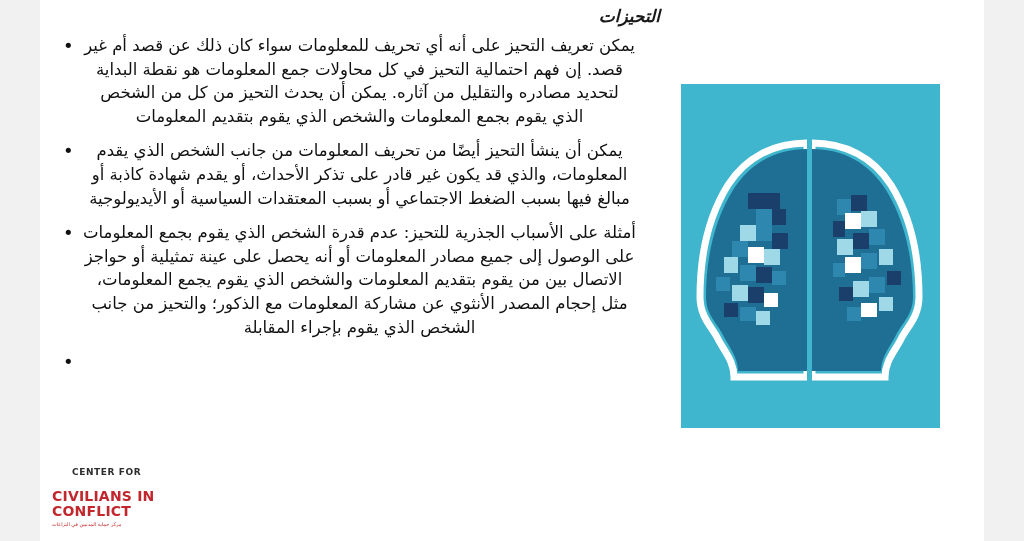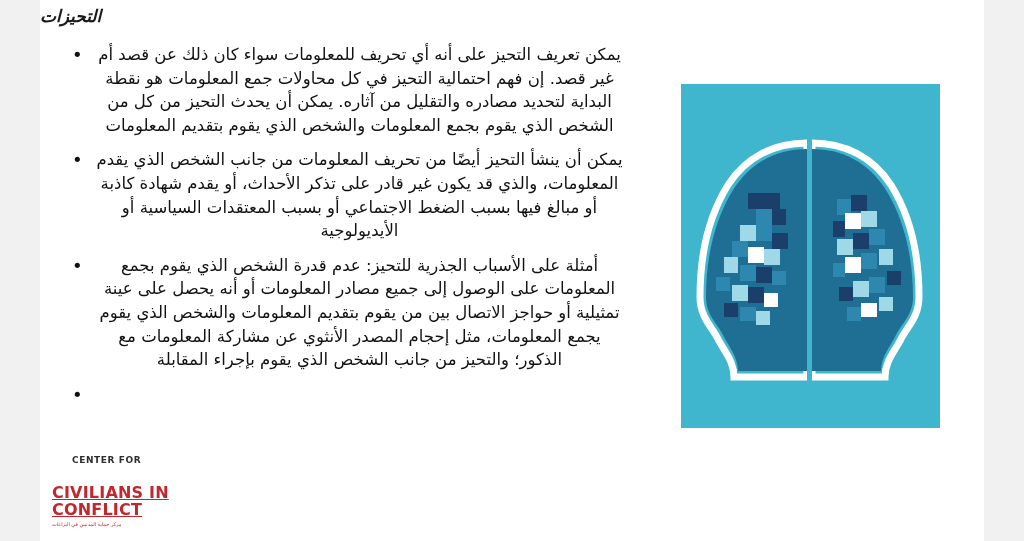--- a/index.html
+++ b/index.html
@@ -24,39 +24,39 @@
   }
   .slide-inner {
     position: absolute;
     inset: 0;
   }
   .title {
     position: absolute;
     top: 6px;
     left: 0;
     width: 620px;
-    text-align: left;
+    text-align: right;
     direction: rtl;
     font-family: "DejaVu Sans", "Liberation Sans", sans-serif;
     font-size: 17px;
     font-weight: bold;
     font-style: italic;
     color: #1a1a1a;
   }
   .content {
     position: absolute;
     top: 30px;
     right: 344px;
     width: 585px;
     direction: rtl;
     text-align: right;
   }
   ul.bullets {
     list-style: none;
-    margin: 13px;
+    margin: 4px;
     padding: 0;
   }
   ul.bullets > li {
     position: relative;
     padding-left: 24px;
     padding-right: 0;
     margin-bottom: 11px;
     font-size: 16.5px;
     line-height: 1.43;
     color: #111111;
@@ -110,27 +110,26 @@
     font-family: "DejaVu Sans", "Liberation Sans", sans-serif;
     font-size: 9px;
     font-weight: bold;
     letter-spacing: 0.6px;
     color: #2d2d2d;
     line-height: 1.05;
     margin-left: 20px;
   }
   .logo-l2 {
     font-family: "DejaVu Sans", "Liberation Sans", sans-serif;
-    font-size: 16px;
+    font-size: 14px;
     font-weight: bold;
     letter-spacing: 0.2px;
     color: #c1272d;
     line-height: 1.05;
-    margin-top: 19px;
-    text-decoration: underline;
+    margin-top: 12px;
   }
   .logo-l3 {
     font-family: "DejaVu Sans", "Liberation Sans", sans-serif;
     font-size: 5px;
     letter-spacing: 0.3px;
     color: #c1272d;
     line-height: 1.1;
     margin-top: 3px;
   }
   .edge-left {

